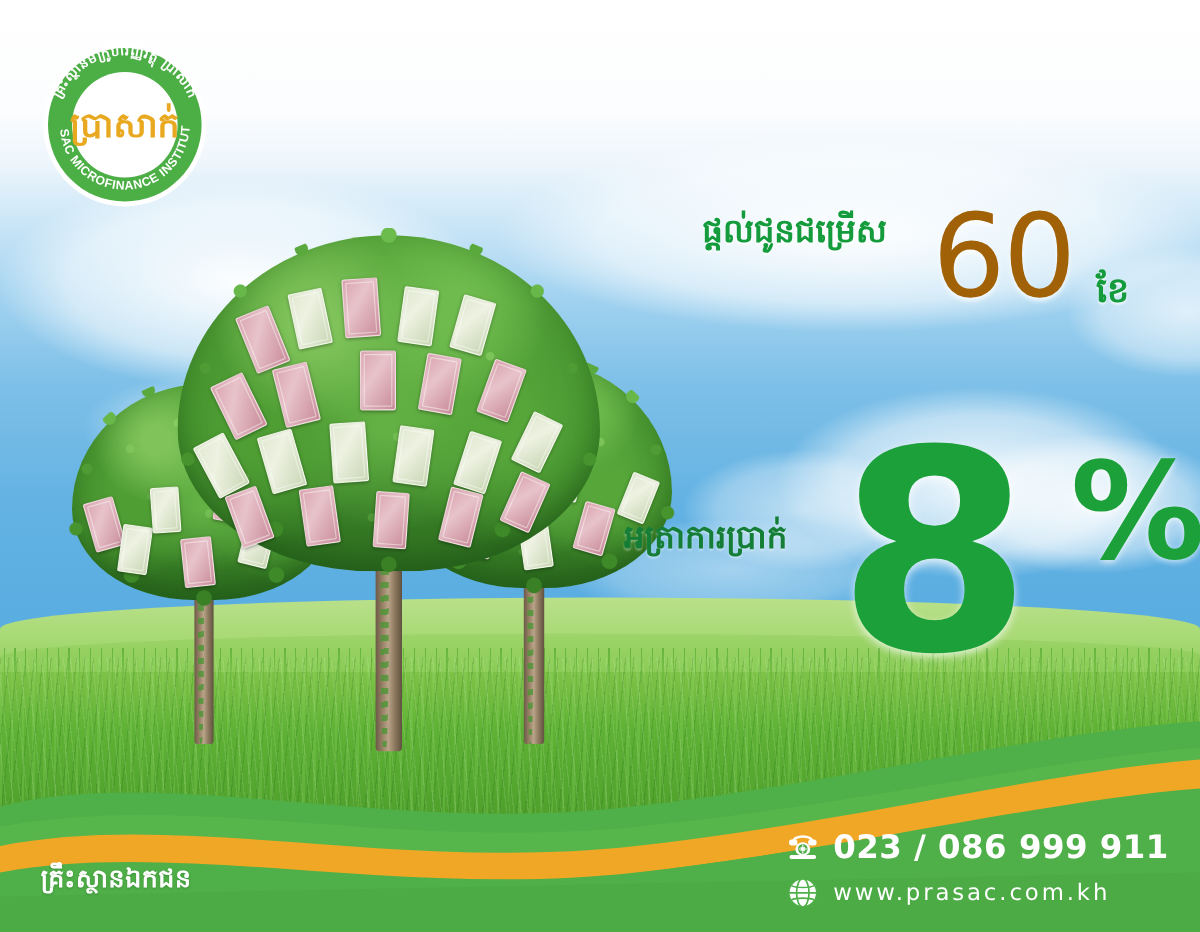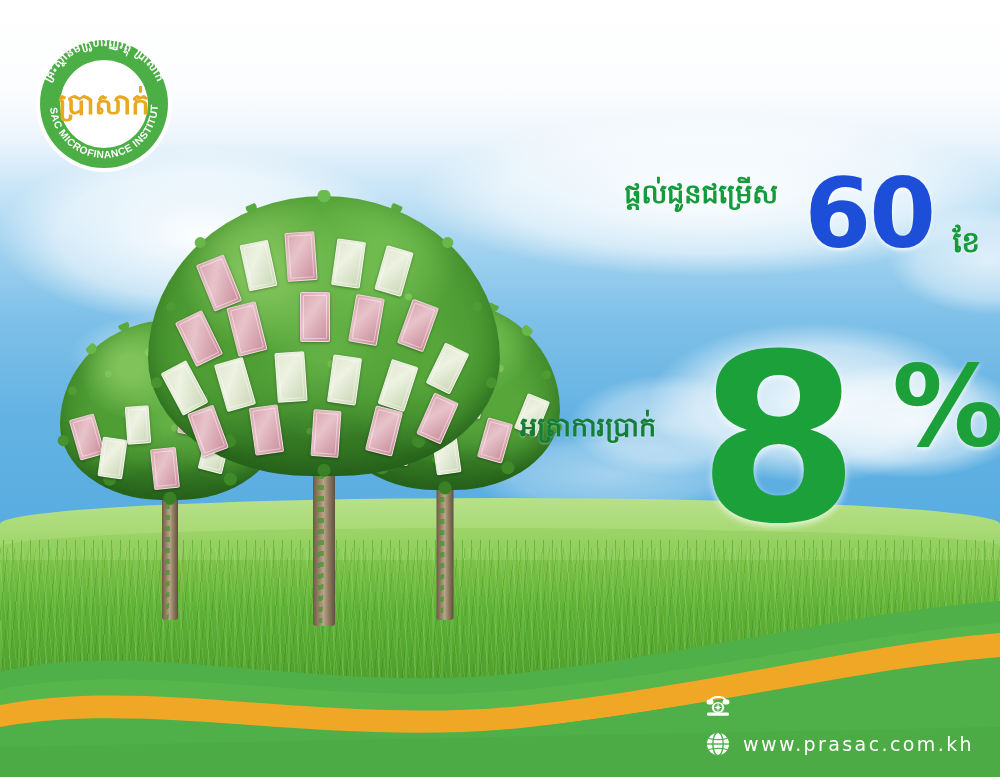--- a/index.html
+++ b/index.html
@@ -227,51 +227,51 @@
     font-size:61px;
     font-weight:700;
     line-height:1.05;
     color:#e0a526;
     text-shadow:0 2px 3px rgba(255,255,255,.9), 0 0 1px rgba(180,125,10,.4);
     white-space:nowrap;
   }
 
   
   .term-block{
-    position:absolute; left:445px; top:176px;
+    position:absolute; left:406px; top:176px;
     width:555px;
     height:104px;
   }
   .term-lines{
     position:absolute; right:222px; top:0;
     text-align:right;
     color:#149b3c;
     font-weight:700;
     text-shadow:0 1px 2px rgba(255,255,255,.85);
     white-space:nowrap;
   }
   .term-line1{ font-size:27px; line-height:1.35; }
   .term-line2{ font-size:27px; line-height:1.35; }
   .term-number{
     position:absolute; right:66px; top:-10px;
-    font-size:96px; font-weight:700; line-height:1;
-    color:#1d4ed8;
+    font-size:96px; font-weight:400; line-height:1;
+    color:#a16207;
     text-shadow:0 2px 4px rgba(255,255,255,.85);
     letter-spacing:-2px;
   }
   .term-unit{
     position:absolute; right:20px; top:48px;
     font-size:29px; font-weight:700;
     color:#149b3c;
     text-shadow:0 1px 2px rgba(255,255,255,.8);
   }
 
   
   .rate-block{
-    position:absolute; left:500px; top:348px;
+    position:absolute; left:500px; top:369px;
     width:480px; height:220px;
   }
   .rate-label{
     position:absolute; left:20px; top:62px;
     font-size:27px; font-weight:700;
     color:#157e36;
     text-shadow:0 1px 2px rgba(255,255,255,.4);
     white-space:nowrap;
   }
   .rate-value{
@@ -373,35 +373,37 @@
 
       <path d="M0,112 C160,82 330,132 530,112 C710,94 870,56 1000,46 L1000,76 C870,86 700,122 520,140 C320,160 150,112 0,140 Z" fill="#58B84E" opacity="0.75"></path>
 
       <path d="M0,128 C150,98 330,150 530,128 C710,108 870,66 1000,56 L1000,84 C870,94 700,130 520,152 C320,176 150,126 0,156 Z" fill="#F0A726"></path>
 
       <path d="M0,150 C150,122 330,172 530,150 C710,130 870,90 1000,80 L1000,200 L0,200 Z" fill="#4FAF48"></path>
 
       <path d="M0,170 L1000,150 L1000,200 L0,200 Z" fill="#49A842" opacity="0.5"></path>
     </svg>
 
+    <div class="tagline">គ្រឹះស្ថានឯកជន</div>
 
     <div class="contact">
       <div class="contact-row">
         <span class="contact-icon">
           <svg width="26" height="22" viewBox="0 0 26 22">
             <ellipse cx="13" cy="11.5" rx="6.2" ry="5.6" fill="#ffffff"></ellipse>
             <circle cx="13" cy="11.5" r="4" fill="#4FAF48"></circle>
             <circle cx="13" cy="11.5" r="1.5" fill="#ffffff"></circle>
             <path d="M11.2 9.9 L14.8 13.1 M14.8 9.9 L11.2 13.1 M13 8 L13 15 M9.6 11.5 L16.4 11.5" stroke="#ffffff" stroke-width="0.9"></path>
             <rect x="1.5" y="3.5" width="7" height="5" rx="2.2" fill="#ffffff"></rect>
             <rect x="17.5" y="3.5" width="7" height="5" rx="2.2" fill="#ffffff"></rect>
             <path d="M5 6 C5 2.6 9 1 13 1 C17 1 21 2.6 21 6" stroke="#ffffff" stroke-width="2.1" fill="none"></path>
             <rect x="2" y="16.6" width="22" height="3.2" rx="1.4" fill="#ffffff"></rect>
           </svg>
         </span>
+        <span class="phone-text">023 / 086 999 911</span>
       </div>
       <div class="contact-row">
         <span class="contact-icon">
           <svg width="20" height="20" viewBox="0 0 20 20">
             <circle cx="10" cy="10" r="9" fill="#ffffff"></circle>
             <circle cx="10" cy="10" r="9" fill="none" stroke="#4FAF48" stroke-width="1.1"></circle>
             <ellipse cx="10" cy="10" rx="4" ry="9" fill="none" stroke="#4FAF48" stroke-width="1.1"></ellipse>
             <line x1="1" y1="10" x2="19" y2="10" stroke="#4FAF48" stroke-width="1.1"></line>
             <path d="M2.6 5.4 C5.4 7 14.6 7 17.4 5.4" fill="none" stroke="#4FAF48" stroke-width="1"></path>
             <path d="M2.6 14.6 C5.4 13 14.6 13 17.4 14.6" fill="none" stroke="#4FAF48" stroke-width="1"></path>

